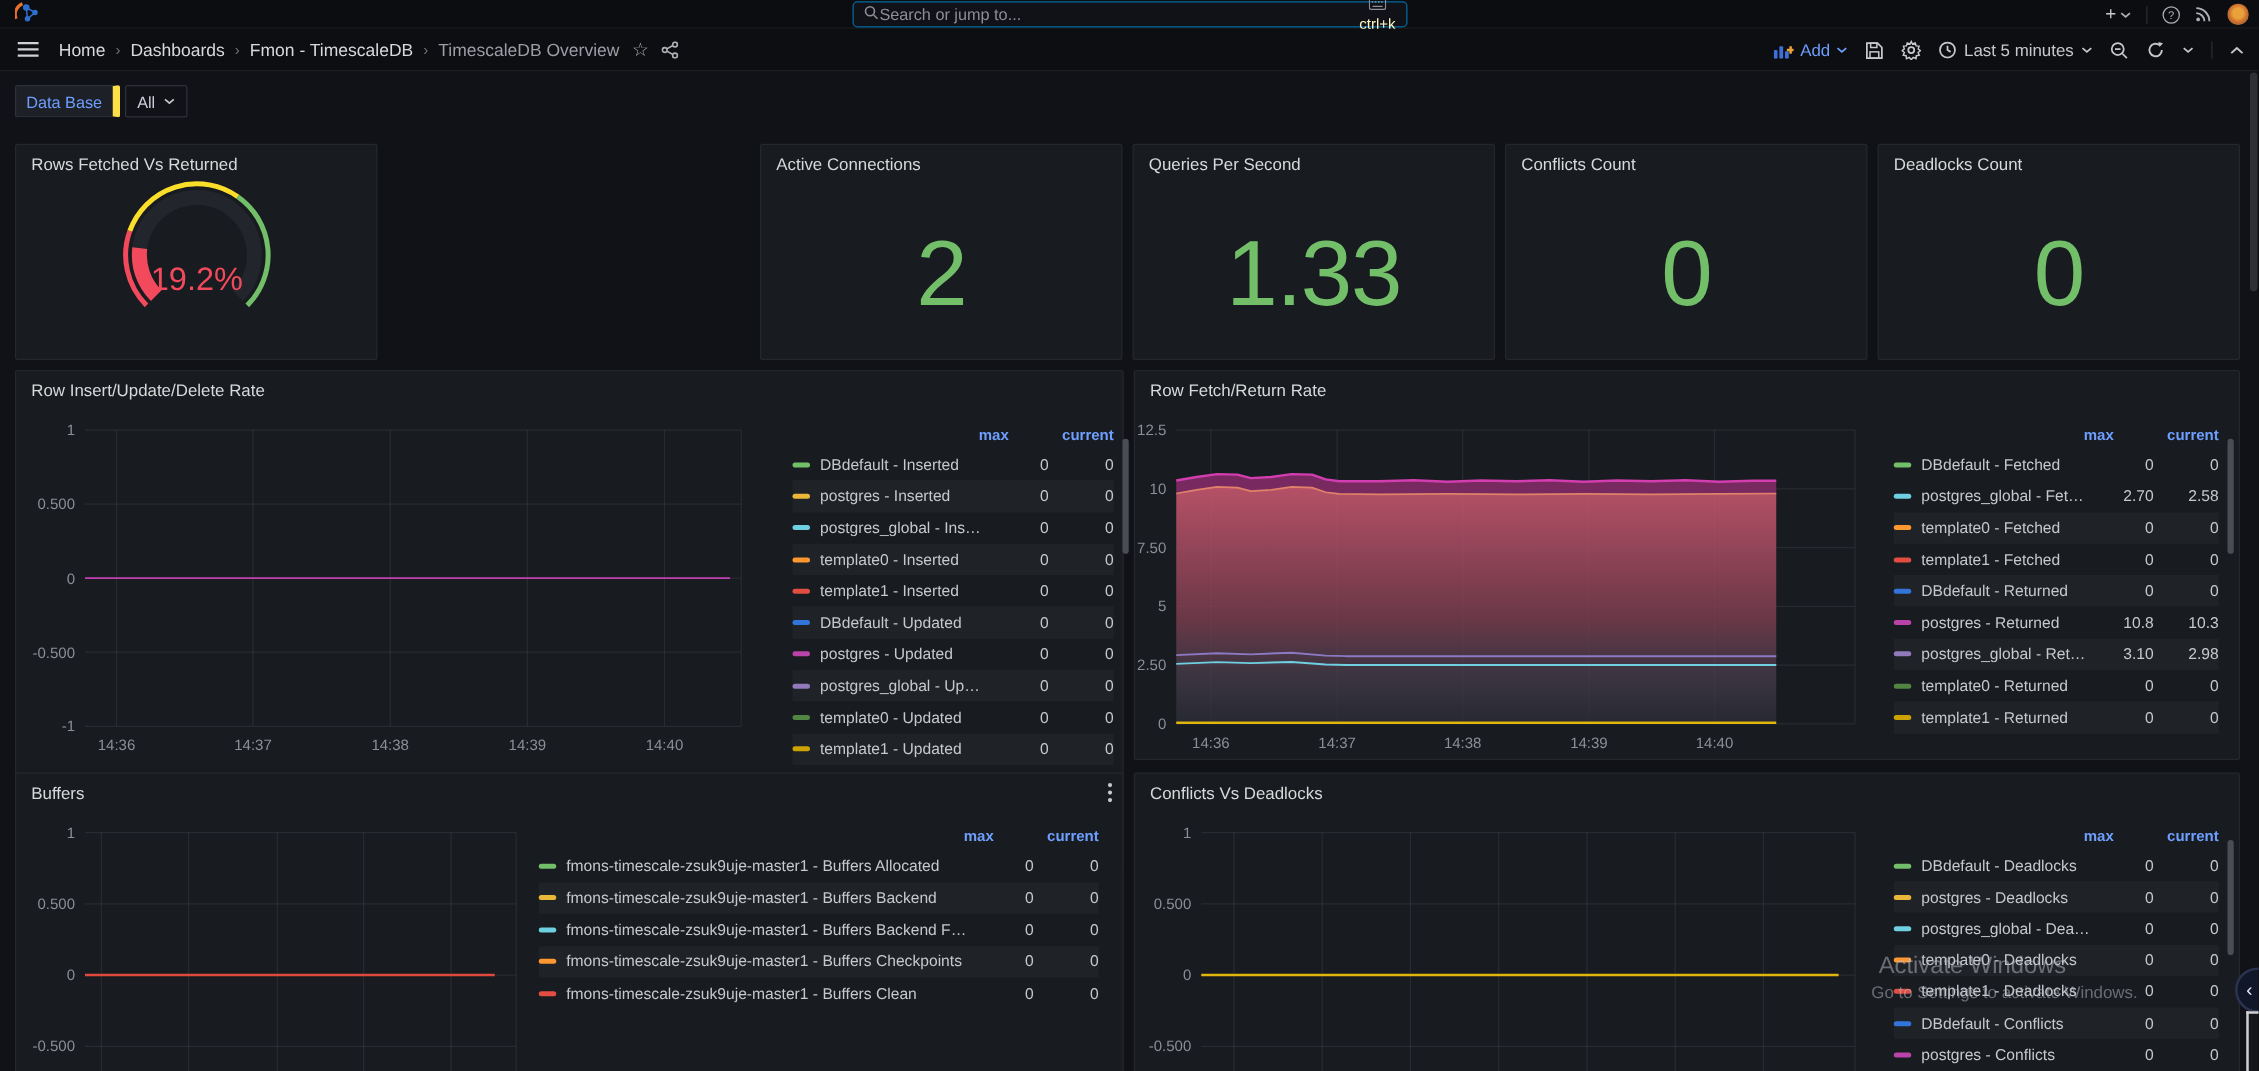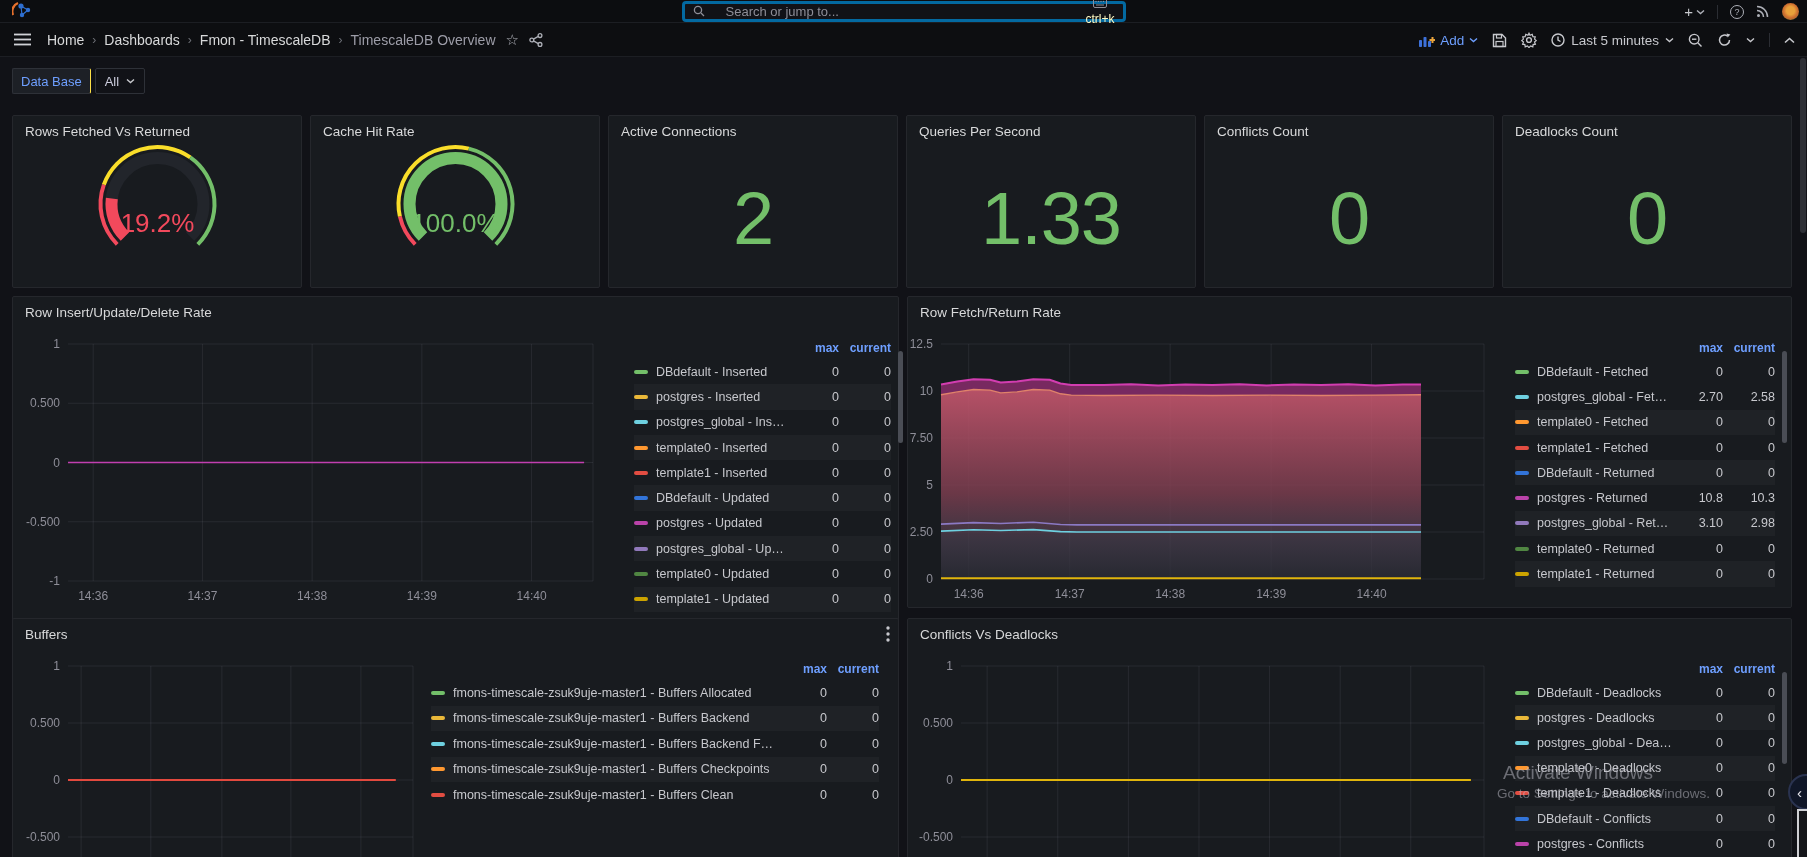--- a/index.html
+++ b/index.html
@@ -4,22 +4,22 @@
 <style>
   * { margin:0; padding:0; box-sizing:border-box; }
   html,body { background:#0b0c0e; }
   body { font-family:"Liberation Sans", sans-serif; color:#ccccdc; }
   .page { position:relative; width:1807px; height:857px; background:#111217; overflow:hidden; }
 
   
   .topbar { position:relative; height:23px; background:#0c0d10; border-bottom:1px solid #1c1e23; }
   .logo { position:absolute; left:12px; top:1px; }
   .searchbox { position:absolute; left:50%; top:1px; transform:translateX(-50%);
-    width:444px; height:21px; background:#111217; border:3px solid #0369a1; border-radius:4px;
-    display:flex; align-items:center; padding:0 8px; gap:21px; }
+    width:444px; height:21px; background:#111217; border:1px solid #0369a1; border-radius:4px;
+    display:flex; align-items:center; padding:0 8px; gap:1px; }
   .searchbox .ph { color:#8e8e98; font-size:13px; flex:1; }
   .kbd-hint { display:flex; align-items:center; gap:4px; color:#fef9c3; font-size:12px;flex-direction:column; }
   .topbar-right { position:absolute; right:8px; top:0; height:23px; display:flex; align-items:center; gap:12px; }
   .vdiv { width:1px; height:14px; background:#2b2d33; }
   .icon-btn { display:flex; align-items:center; justify-content:center; color:#aeb0b8; cursor:pointer; }
   .plus-glyph { font-size:15px; line-height:1; color:#c7c8cd; }
   .help-circle { width:14px; height:14px; border:1.3px solid #aeb0b8; border-radius:50%;
     font-size:9px; display:flex; align-items:center; justify-content:center; color:#aeb0b8; }
   .avatar { width:17px; height:17px; border-radius:50%;
     background:radial-gradient(circle at 50% 45%, #e9a13b 0 32%, #cc6a2f 58%, #5f7a33 100%); }
@@ -39,36 +39,36 @@
 
   
   .filters { position:absolute; left:12px; top:68px; display:flex; gap:10px; }
   .var-group { display:flex; }
   .var-label { height:26px; display:flex; align-items:center; padding:0 8px; background:#1d2026;
     border:1px solid #2e3138; border-right:none; border-radius:2px 0 0 2px;
     color:#6e9fff; font-size:13px; font-weight:500; }
   .var-value { height:26px; display:flex; align-items:center; gap:7px; padding:0 9px;
     background:#111217; border:1px solid #2e3138; border-radius:0 2px 2px 0;
     color:#ccccdc; font-size:13px; cursor:pointer; }
-  .var-label.solo { border-right:1px solid #fde047; border-radius:2px; margin-right:4px; }
+  .var-label.solo { border-right:6px solid #fde047; border-radius:2px; margin-right:4px; }
 
   
   .panel { position:absolute; background:#181b1f; border:1px solid #25272c; border-radius:2px; }
   .panel-title { position:absolute; left:12px; top:8px; font-size:13.5px; font-weight:500; color:#d8d9da; cursor:pointer; z-index:3; }
   .stat-body, .chart-body { position:absolute; inset:0; }
   .stat-value { position:absolute; left:0; right:0; top:34px; bottom:0; display:flex; align-items:center; justify-content:center;
     font-size:74px; font-weight:500; letter-spacing:-1px; }
   .kebab { position:absolute; right:8px; top:7px; z-index:4; cursor:pointer; }
 
   
   .ytick { position:absolute; transform:translate(-100%,-50%); font-size:12px; color:#8e8e98; white-space:nowrap; }
   .xtick { position:absolute; transform:translate(-50%,0); font-size:12px; color:#8e8e98; white-space:nowrap; }
   .legend { position:absolute; font-size:12.5px; color:#c7c8cd; }
   .leg-head, .leg-row { display:grid; grid-template-columns:22px 1fr 45px 52px; align-items:center; }
-  .leg-head { height:22px; color:#6e9fff; font-weight:700; font-size:12px; }
+  .leg-head { height:22px; color:#6e9fff; font-weight:700; font-size:12px;gap:32px; }
   .leg-head span { text-align:right; }
   .leg-row .swatch { width:14px; height:4px; border-radius:2px; }
   .leg-row .lab { overflow:hidden; white-space:nowrap; text-overflow:ellipsis; padding-right:6px; cursor:pointer; }
   .leg-row .num { text-align:right; }
   .leg-row.alt { background:rgba(204,204,220,0.045); }
   .leg-scroll { position:absolute; width:5px; border-radius:3px; background:#4a4d55; }
 
   
   .watermark { position:absolute; color:rgba(190,190,200,0.5); pointer-events:none; z-index:9; }
   .wm1 { left:1503px; top:762px; font-size:19px; }
@@ -247,31 +247,20 @@
 
   <div class="panel" style="left:12px;top:115px;width:290px;height:173px">
     <div class="panel-title">Rows Fetched Vs Returned</div>
     <div class="stat-body"><svg width="289" height="173">
           <path d="M 104.19 128.31 A 57 57 0 0 1 90.87 68.69" stroke="#F2495C" stroke-width="4" fill="none"></path>
           <path d="M 90.87 68.69 A 57 57 0 0 1 177.28 41.37" stroke="#FADE2A" stroke-width="4" fill="none"></path>
           <path d="M 177.28 41.37 A 57 57 0 0 1 184.81 128.31" stroke="#73BF69" stroke-width="4" fill="none"></path>
           <path d="M 111.97 120.53 A 46 46 0 1 1 177.03 120.53" stroke="#22252b" stroke-width="12" fill="none"></path>
           <path d="M 111.97 120.53 A 46 46 0 0 1 98.83 82.52" stroke="#F2495C" stroke-width="12" fill="none"></path>
           <text x="144.5" y="116" text-anchor="middle" fill="#F2495C" font-size="26" font-weight="500">19.2%</text>
-        </svg></div>
-  </div>
-  <div class="panel" style="left:310px;top:115px;width:290px;height:173px">
-    <div class="panel-title">Cache Hit Rate</div>
-    <div class="stat-body"><svg width="289" height="173">
-          <path d="M 104.19 128.31 A 57 57 0 0 1 88.87 100.43" stroke="#F2495C" stroke-width="4" fill="none"></path>
-          <path d="M 88.87 100.43 A 57 57 0 0 1 157.81 32.57" stroke="#FADE2A" stroke-width="4" fill="none"></path>
-          <path d="M 157.81 32.57 A 57 57 0 0 1 184.81 128.31" stroke="#73BF69" stroke-width="4" fill="none"></path>
-          <path d="M 111.97 120.53 A 46 46 0 1 1 177.03 120.53" stroke="#22252b" stroke-width="12" fill="none"></path>
-          <path d="M 111.97 120.53 A 46 46 0 1 1 177.03 120.53" stroke="#73BF69" stroke-width="12" fill="none"></path>
-          <text x="144.5" y="116" text-anchor="middle" fill="#73BF69" font-size="26" font-weight="500">100.0%</text>
         </svg></div>
   </div>
   <div class="panel" style="left:608px;top:115px;width:290px;height:173px">
     <div class="panel-title">Active Connections</div>
     <div class="stat-body">
         <div class="stat-value" style="color: rgb(115, 191, 105);">2</div>
       </div>
   </div>
   <div class="panel" style="left:906px;top:115px;width:290px;height:173px">
     <div class="panel-title">Queries Per Second</div>

